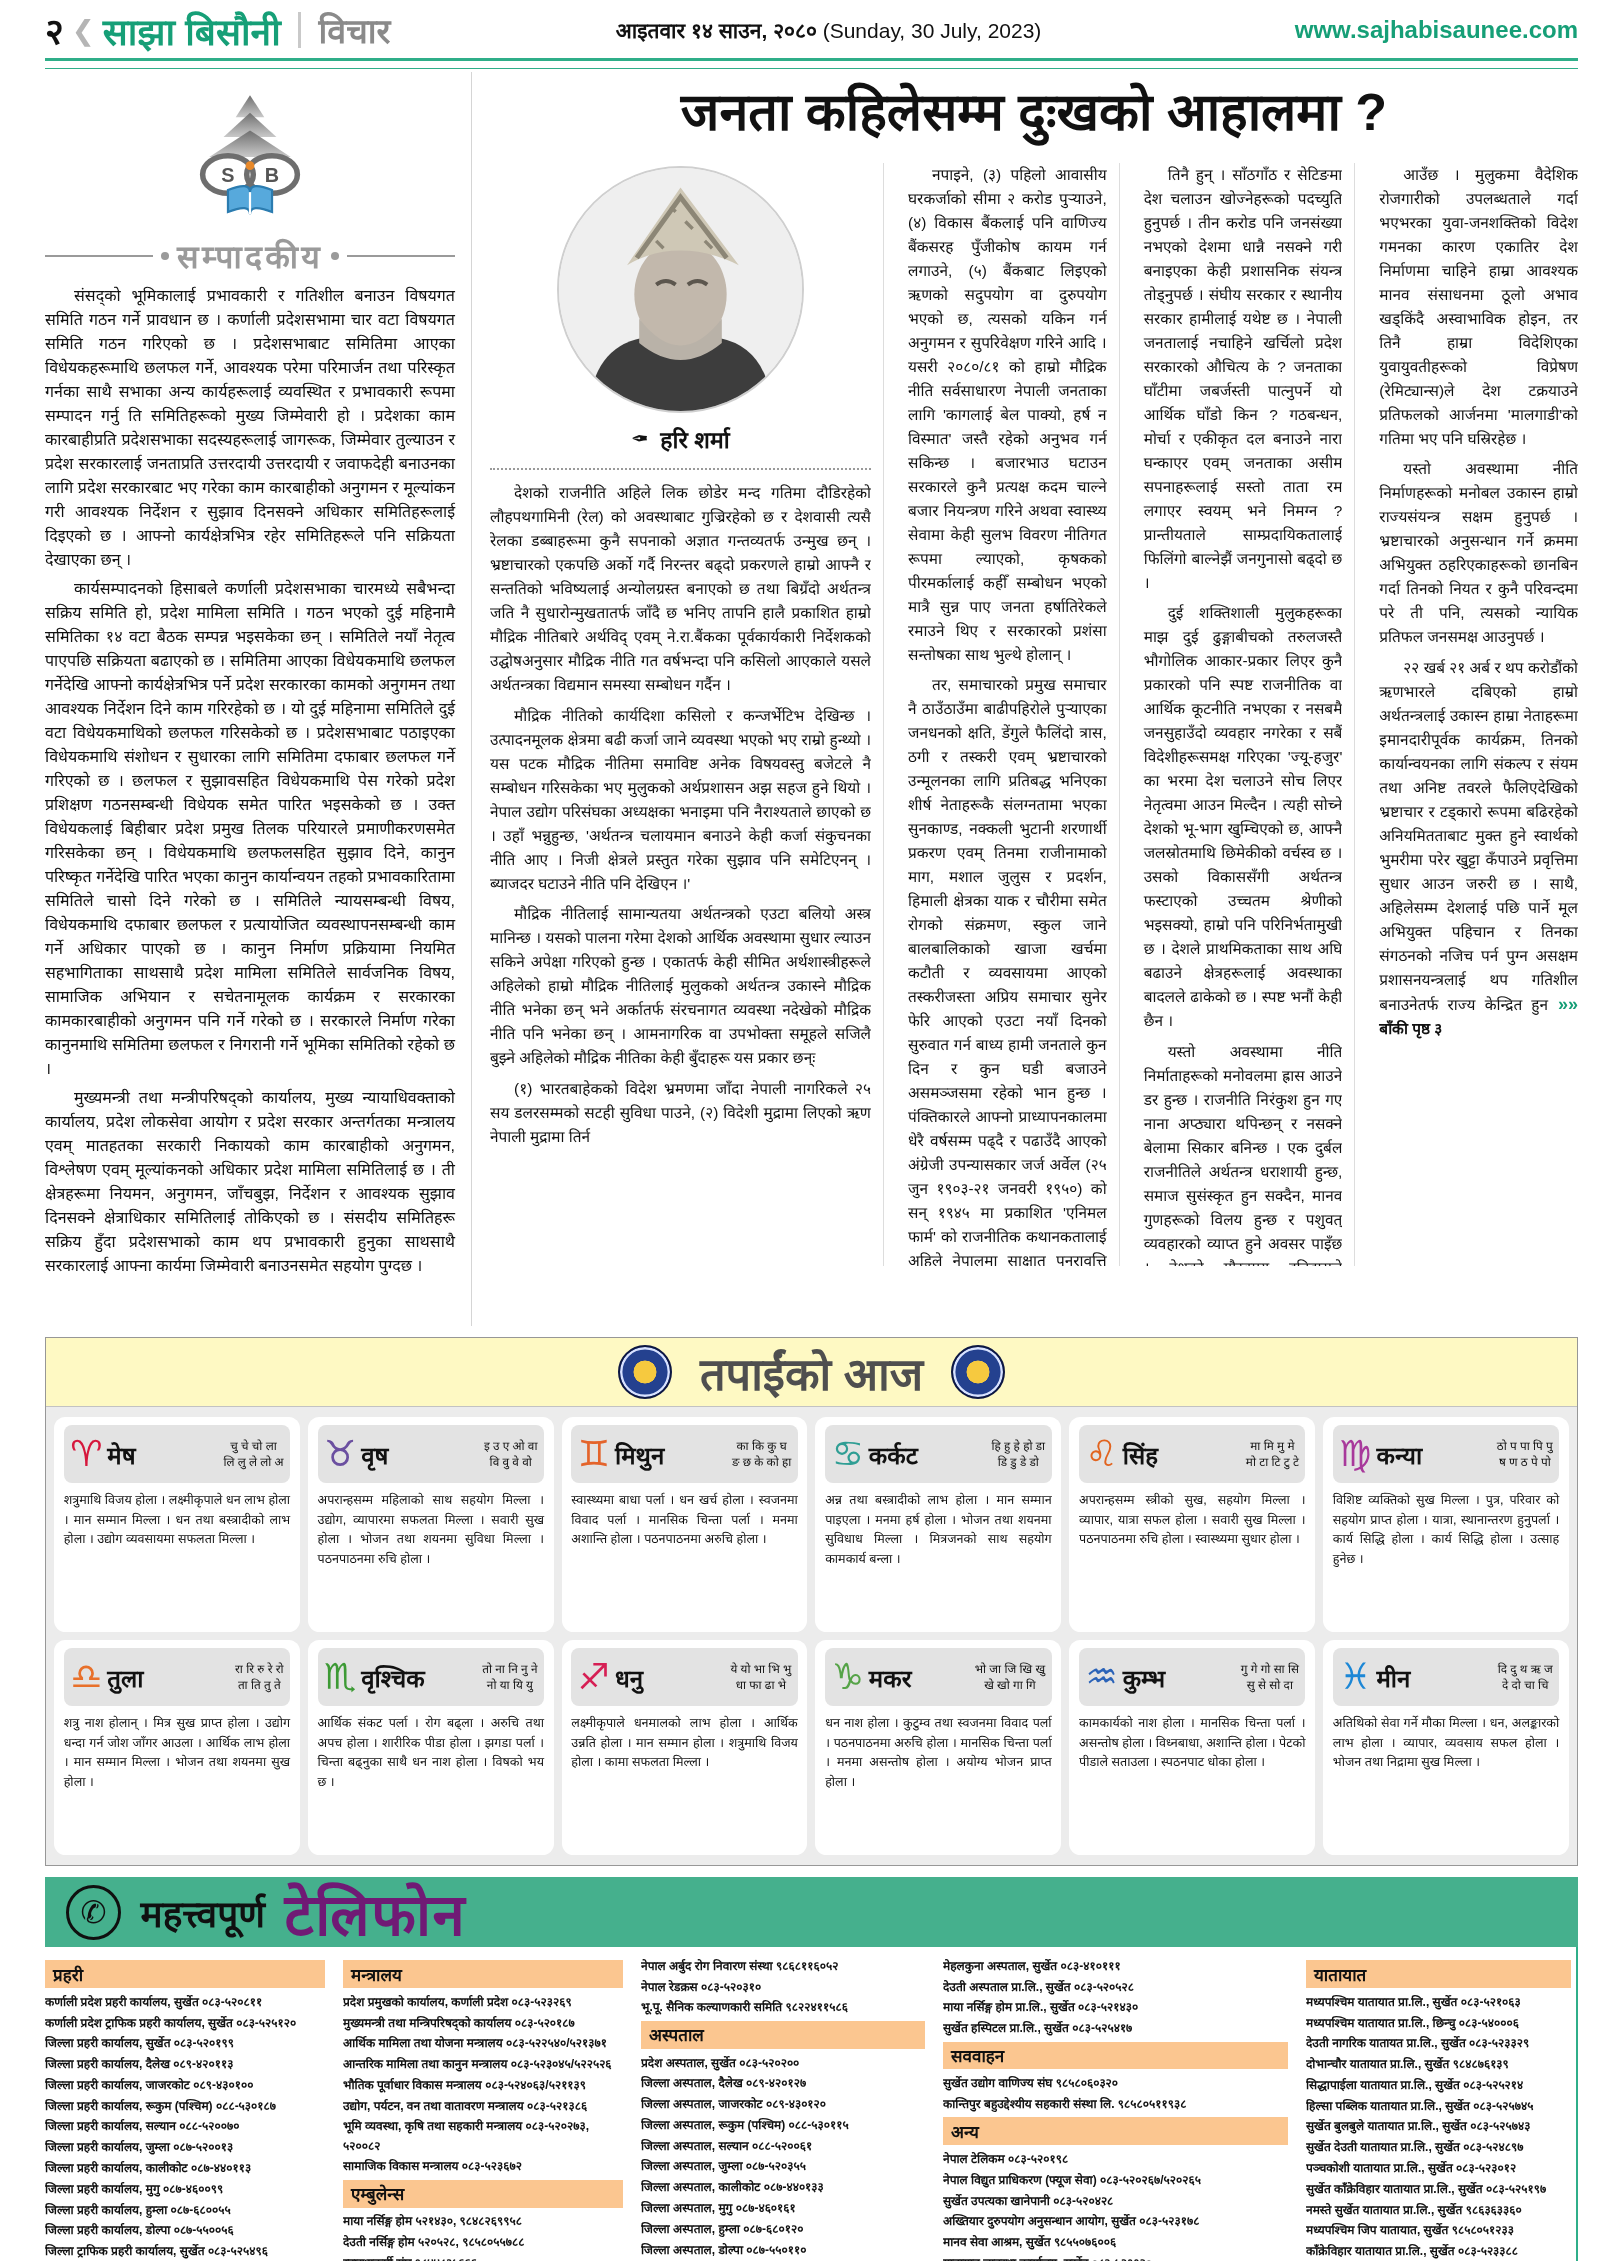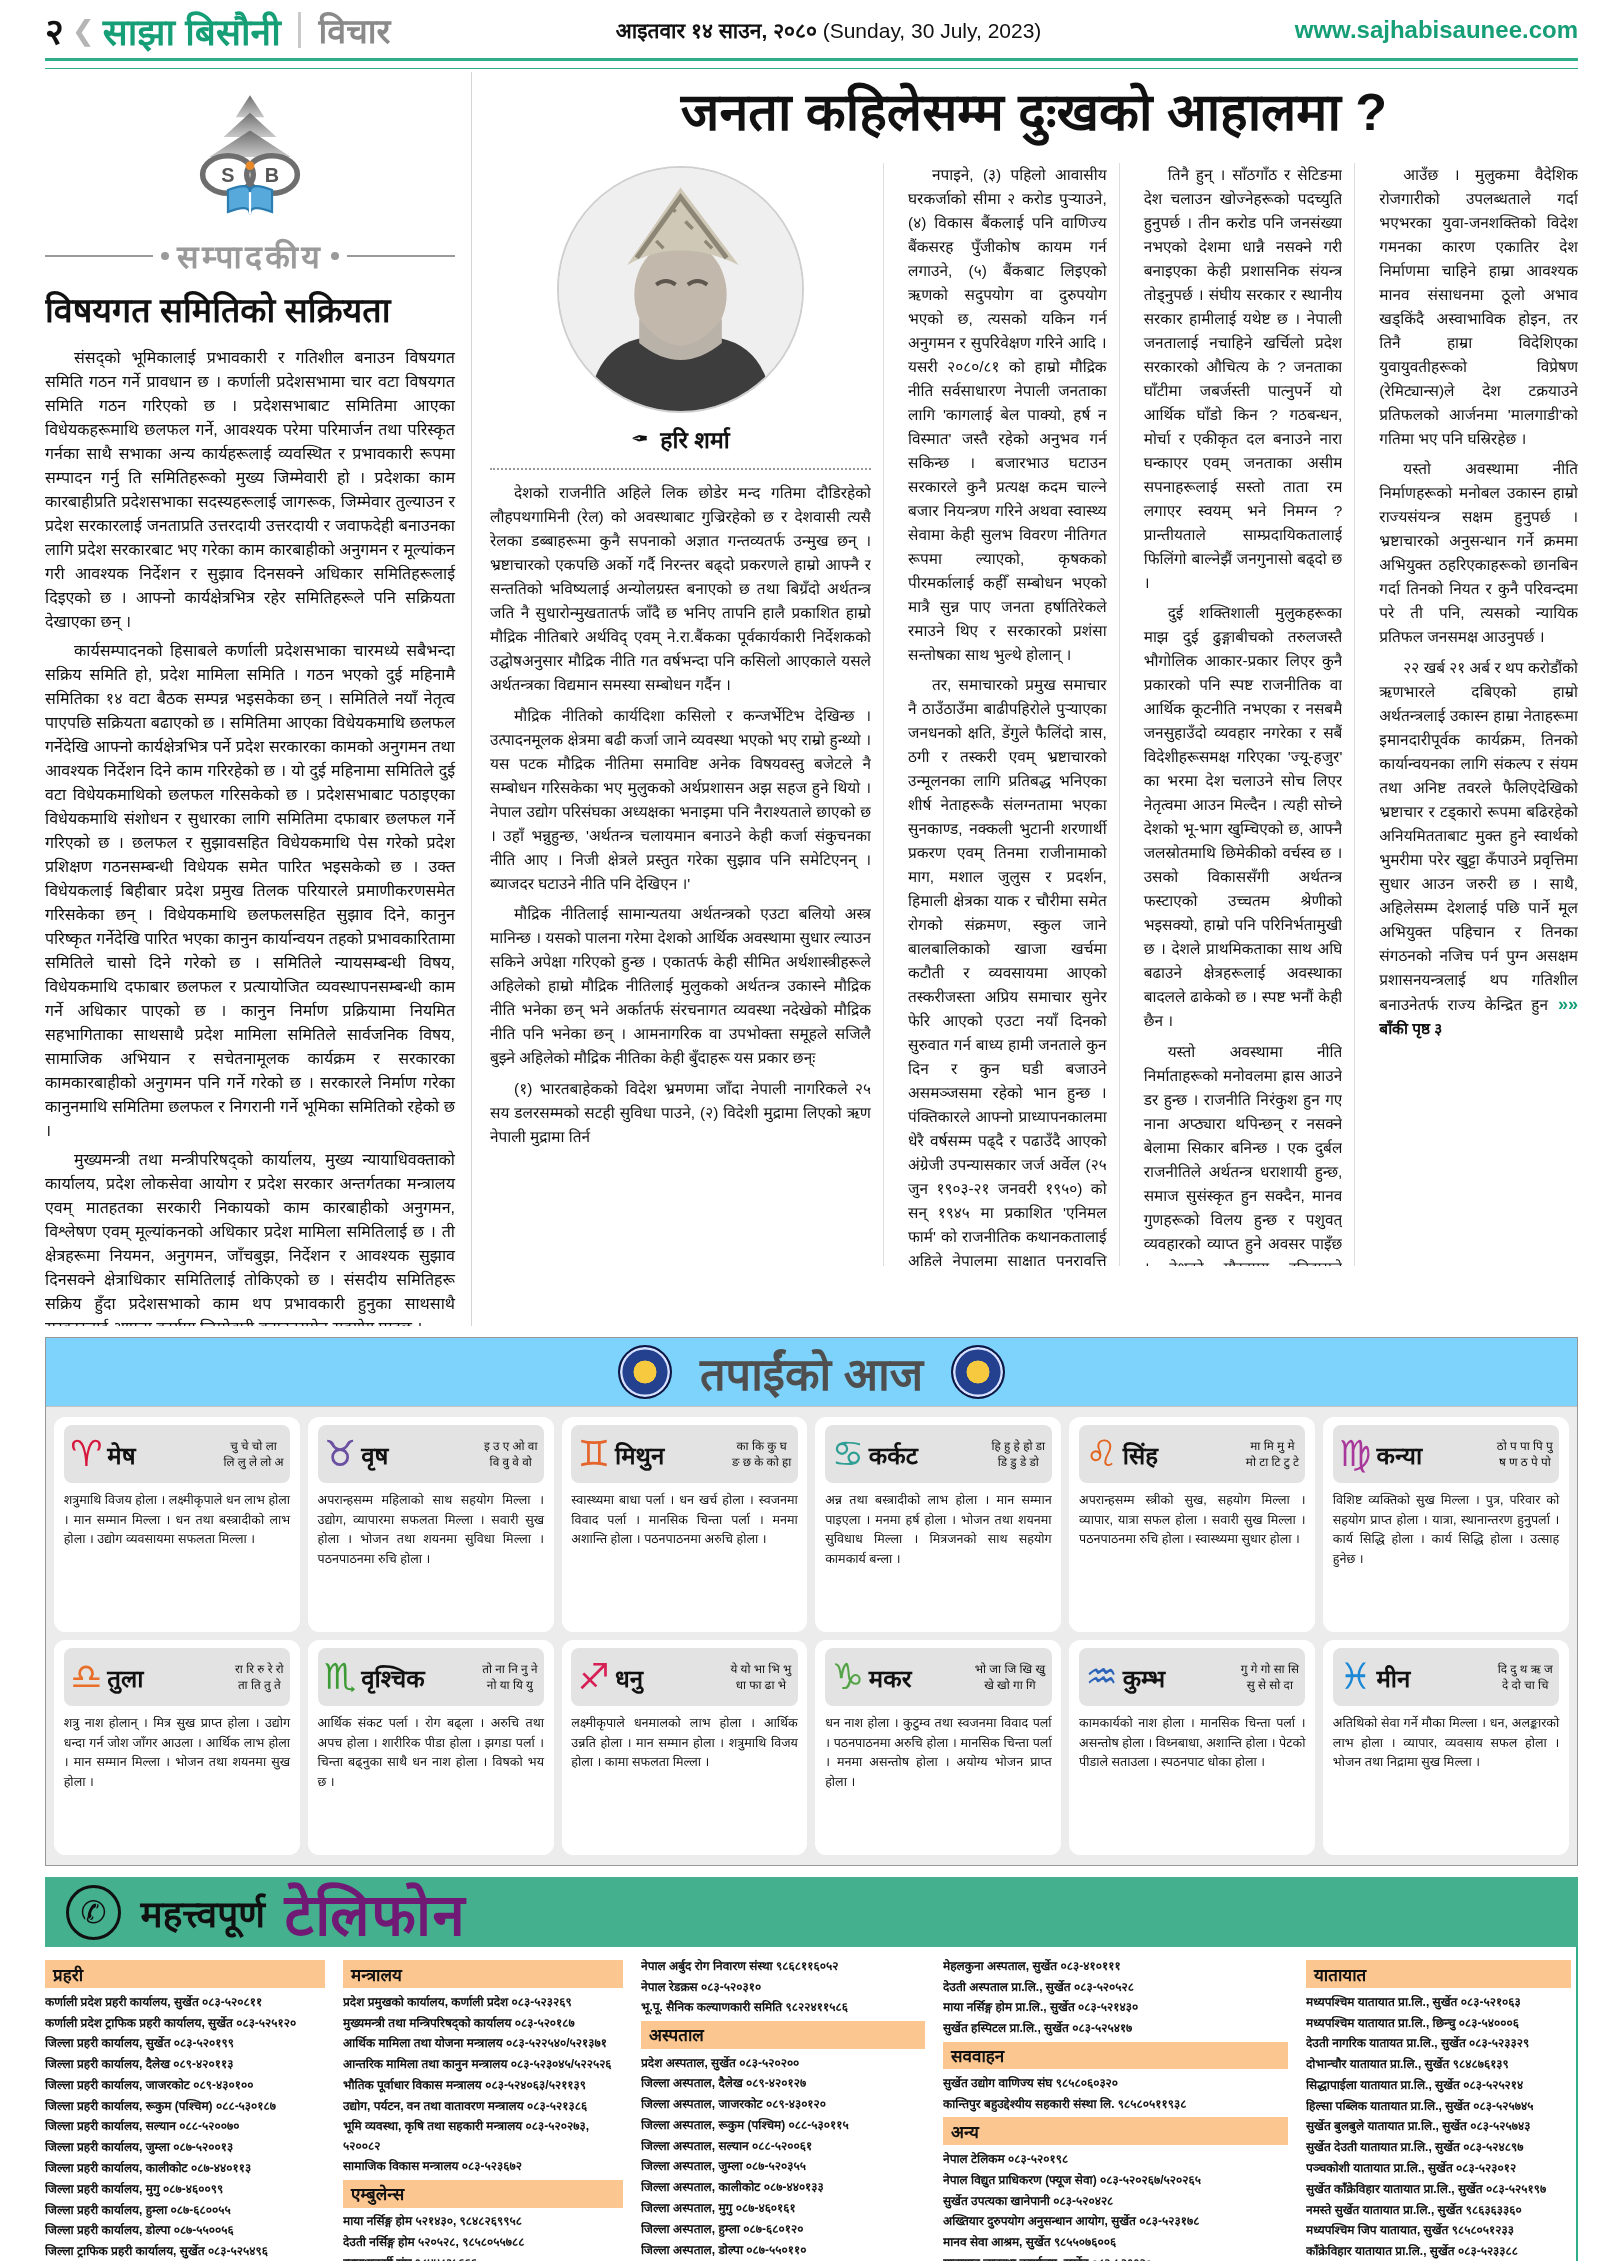--- a/index.html
+++ b/index.html
@@ -38,21 +38,21 @@
   .art-col.c2,.art-col.c3,.art-col.c4{flex:1;}
   .art-col p{font-size:15.4px;line-height:24px;text-align:justify;margin:0 0 6.5px;text-indent:24px;}
   .photo-wrap{width:243px;height:243px;border-radius:50%;border:2.4px solid #cfcfcf;margin:3.2px auto 9.7px;overflow:hidden;background:#f4f4f4;}
   .byline{display:flex;justify-content:center;align-items:center;gap:11.4px;font-size:23px;font-weight:bold;}
   .byline .pen{font-size:21px;transform:scaleX(-1);}
   .dotted{border:none;border-top:2.4px dotted #9a9a9a;margin:13px 0 11.4px;}
   .cont{font-weight:bold;}
   .cont .mark{color:#169f77;font-size:18px;}
   
   .horo{margin-top:11.4px;border:1.6px solid #979797;background:#ececec;}
-  .horo-band{background:#7dd3fc;height:68px;display:flex;align-items:center;justify-content:center;gap:27.6px;border-bottom:0.8px solid #c2c2c2;}
+  .horo-band{background:#fef9c3;height:68px;display:flex;align-items:center;justify-content:center;gap:27.6px;border-bottom:0.8px solid #c2c2c2;}
   .horo-title{font-size:45px;font-weight:bold;color:#4f4f4f;}
   .wheel{width:50px;height:50px;border-radius:50%;flex:none;
          background:radial-gradient(circle at 50% 50%, #f6c93f 0 32%, #24418f 33% 78%, #101c4f 79% 100%);
          border:2.4px solid #0d1742;box-shadow:inset 0 0 0 2.4px #d8e2ff;}
   .horo-grid{display:grid;grid-template-columns:repeat(6,1fr);gap:8px;padding:9.7px 8px;}
   .zcard{background:#fff;border-radius:11.4px;padding:8px 9.7px;height:199px;overflow:hidden;}
   .zhead{background:#e3e3e3;border-radius:8px;padding:4.9px 6.5px;display:flex;align-items:center;gap:4.9px;height:58px;box-sizing:border-box;}
   .zglyph{font-size:36px;line-height:1;flex:none;font-family:"DejaVu Sans",sans-serif;}
   .zname{font-size:24px;font-weight:bold;white-space:nowrap;}
   .zsyl{margin-left:auto;font-size:11.8px;line-height:1.4;text-align:center;}
@@ -117,21 +117,20 @@
           <line x1="60" y1="90" x2="60" y2="110" stroke="#fff" stroke-width="2"></line>
         </svg>
       </div>
       <div class="ed-label">
         <span class="line"></span>
         <span class="dot"></span>
         <span class="txt">सम्पादकीय</span>
         <span class="dot"></span>
         <span class="line"></span>
       </div>
-      <div class="ed-title">विषयगत समितिको सक्रियता</div>
       <div class="ed-body" id="ed-body">
           <p>संसद्को भूमिकालाई प्रभावकारी र गतिशील बनाउन विषयगत समिति गठन गर्ने प्रावधान छ । कर्णाली प्रदेशसभामा चार वटा विषयगत समिति गठन गरिएको छ । प्रदेशसभाबाट समितिमा आएका विधेयकहरूमाथि छलफल गर्ने, आवश्यक परेमा परिमार्जन तथा परिस्कृत गर्नका साथै सभाका अन्य कार्यहरूलाई व्यवस्थित र प्रभावकारी रूपमा सम्पादन गर्नु ति समितिहरूको मुख्य जिम्मेवारी हो । प्रदेशका काम कारबाहीप्रति प्रदेशसभाका सदस्यहरूलाई जागरूक, जिम्मेवार तुल्याउन र प्रदेश सरकारलाई जनताप्रति उत्तरदायी उत्तरदायी र जवाफदेही बनाउनका लागि प्रदेश सरकारबाट भए गरेका काम कारबाहीको अनुगमन र मूल्यांकन गरी आवश्यक निर्देशन र सुझाव दिनसक्ने अधिकार समितिहरूलाई दिइएको छ । आफ्नो कार्यक्षेत्रभित्र रहेर समितिहरूले पनि सक्रियता देखाएका छन् ।</p>
           <p>कार्यसम्पादनको हिसाबले कर्णाली प्रदेशसभाका चारमध्ये सबैभन्दा सक्रिय समिति हो, प्रदेश मामिला समिति । गठन भएको दुई महिनामै समितिका १४ वटा बैठक सम्पन्न भइसकेका छन् । समितिले नयाँ नेतृत्व पाएपछि सक्रियता बढाएको छ । समितिमा आएका विधेयकमाथि छलफल गर्नेदेखि आफ्नो कार्यक्षेत्रभित्र पर्ने प्रदेश सरकारका कामको अनुगमन तथा आवश्यक निर्देशन दिने काम गरिरहेको छ । यो दुई महिनामा समितिले दुई वटा विधेयकमाथिको छलफल गरिसकेको छ । प्रदेशसभाबाट पठाइएका विधेयकमाथि संशोधन र सुधारका लागि समितिमा दफाबार छलफल गर्ने गरिएको छ । छलफल र सुझावसहित विधेयकमाथि पेस गरेको प्रदेश प्रशिक्षण गठनसम्बन्धी विधेयक समेत पारित भइसकेको छ । उक्त विधेयकलाई बिहीबार प्रदेश प्रमुख तिलक परियारले प्रमाणीकरणसमेत गरिसकेका छन् । विधेयकमाथि छलफलसहित सुझाव दिने, कानुन परिष्कृत गर्नेदेखि पारित भएका कानुन कार्यान्वयन तहको प्रभावकारितामा समितिले चासो दिने गरेको छ । समितिले न्यायसम्बन्धी विषय, विधेयकमाथि दफाबार छलफल र प्रत्यायोजित व्यवस्थापनसम्बन्धी काम गर्ने अधिकार पाएको छ । कानुन निर्माण प्रक्रियामा नियमित सहभागिताका साथसाथै प्रदेश मामिला समितिले सार्वजनिक विषय, सामाजिक अभियान र सचेतनामूलक कार्यक्रम र सरकारका कामकारबाहीको अनुगमन पनि गर्ने गरेको छ । सरकारले निर्माण गरेका कानुनमाथि समितिमा छलफल र निगरानी गर्ने भूमिका समितिको रहेको छ ।</p>
           <p>मुख्यमन्त्री तथा मन्त्रीपरिषद्को कार्यालय, मुख्य न्यायाधिवक्ताको कार्यालय, प्रदेश लोकसेवा आयोग र प्रदेश सरकार अन्तर्गतका मन्त्रालय एवम् मातहतका सरकारी निकायको काम कारबाहीको अनुगमन, विश्लेषण एवम् मूल्यांकनको अधिकार प्रदेश मामिला समितिलाई छ । ती क्षेत्रहरूमा नियमन, अनुगमन, जाँचबुझ, निर्देशन र आवश्यक सुझाव दिनसक्ने क्षेत्राधिकार समितिलाई तोकिएको छ । संसदीय समितिहरू सक्रिय हुँदा प्रदेशसभाको काम थप प्रभावकारी हुनुका साथसाथै सरकारलाई आफ्ना कार्यमा जिम्मेवारी बनाउनसमेत सहयोग पुग्दछ ।</p>
         </div>
     </div>
 
     <div class="article">
       <div class="headline">जनता कहिलेसम्म दुःखको आहालमा ?</div>
       <div class="art-cols">

